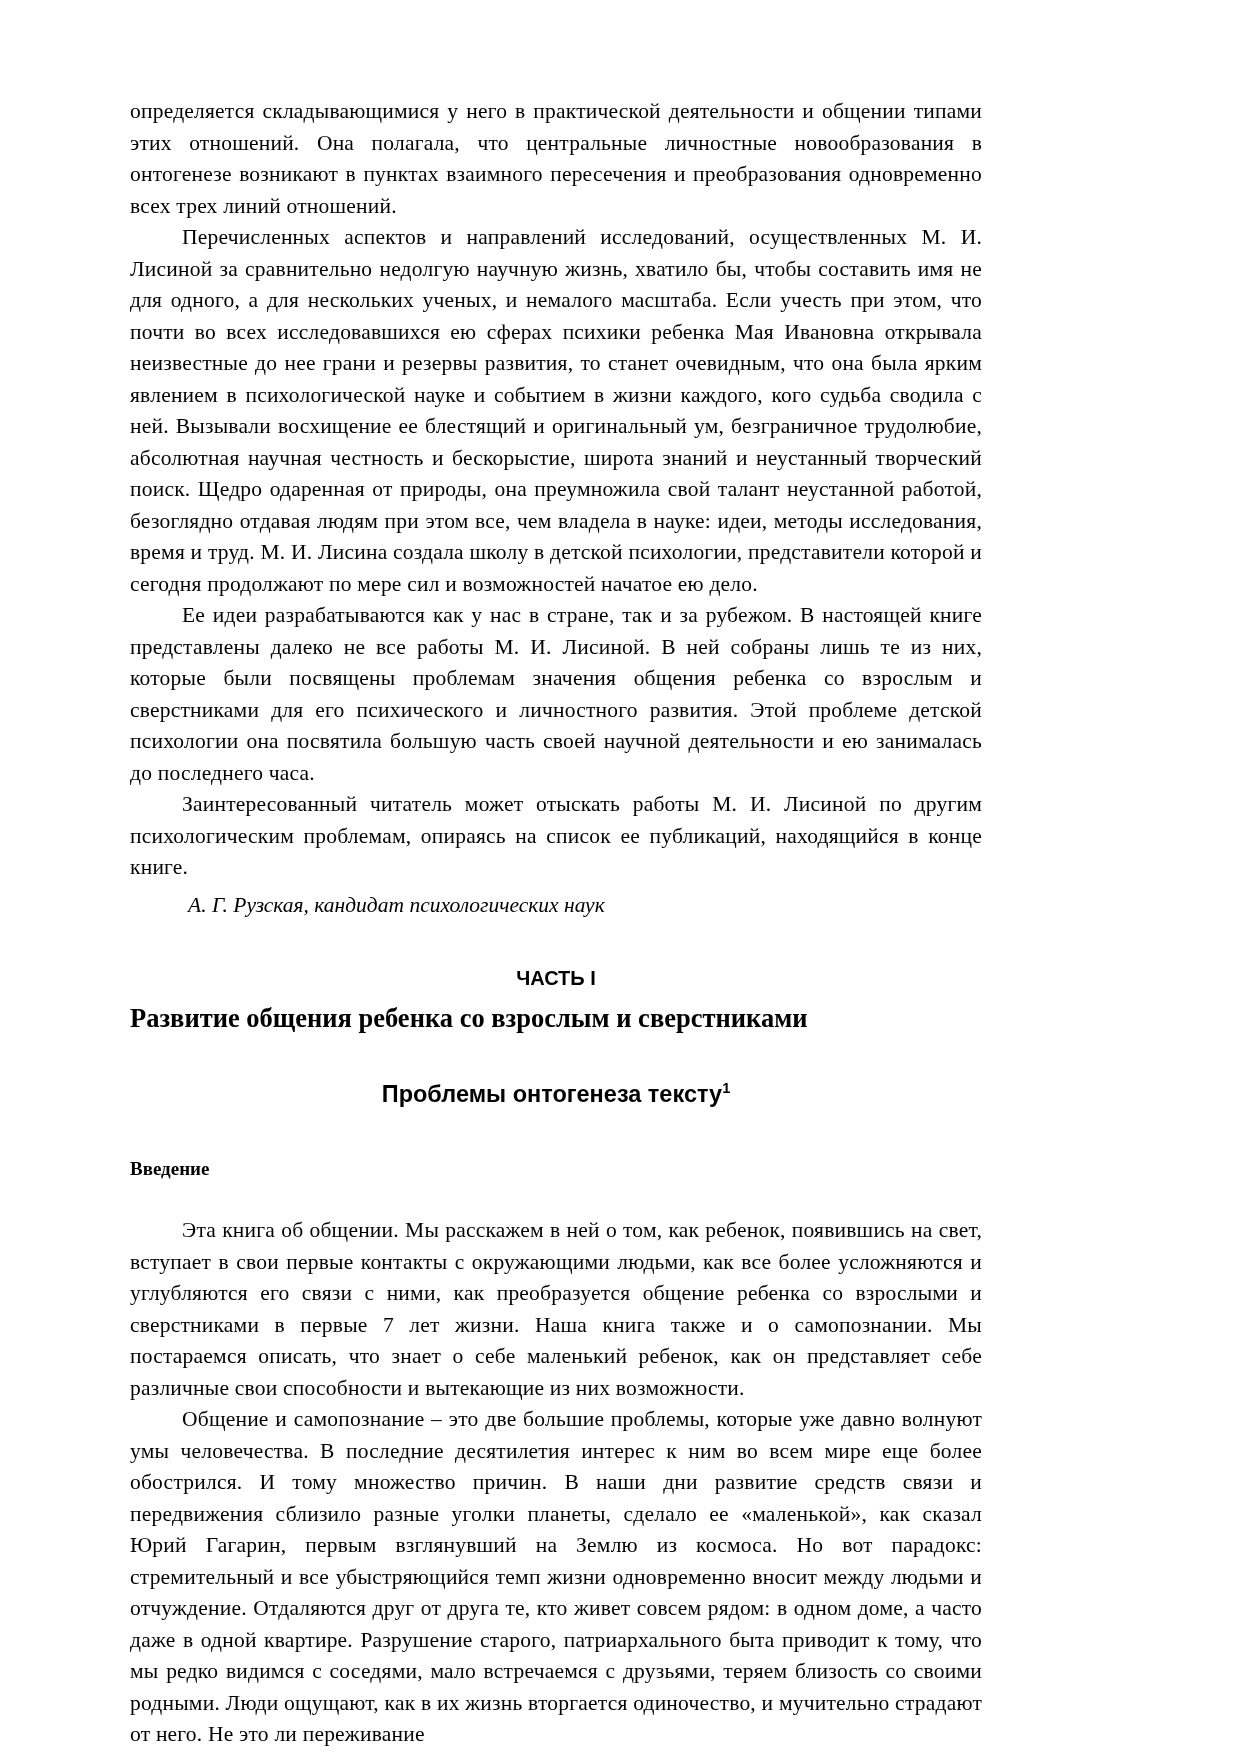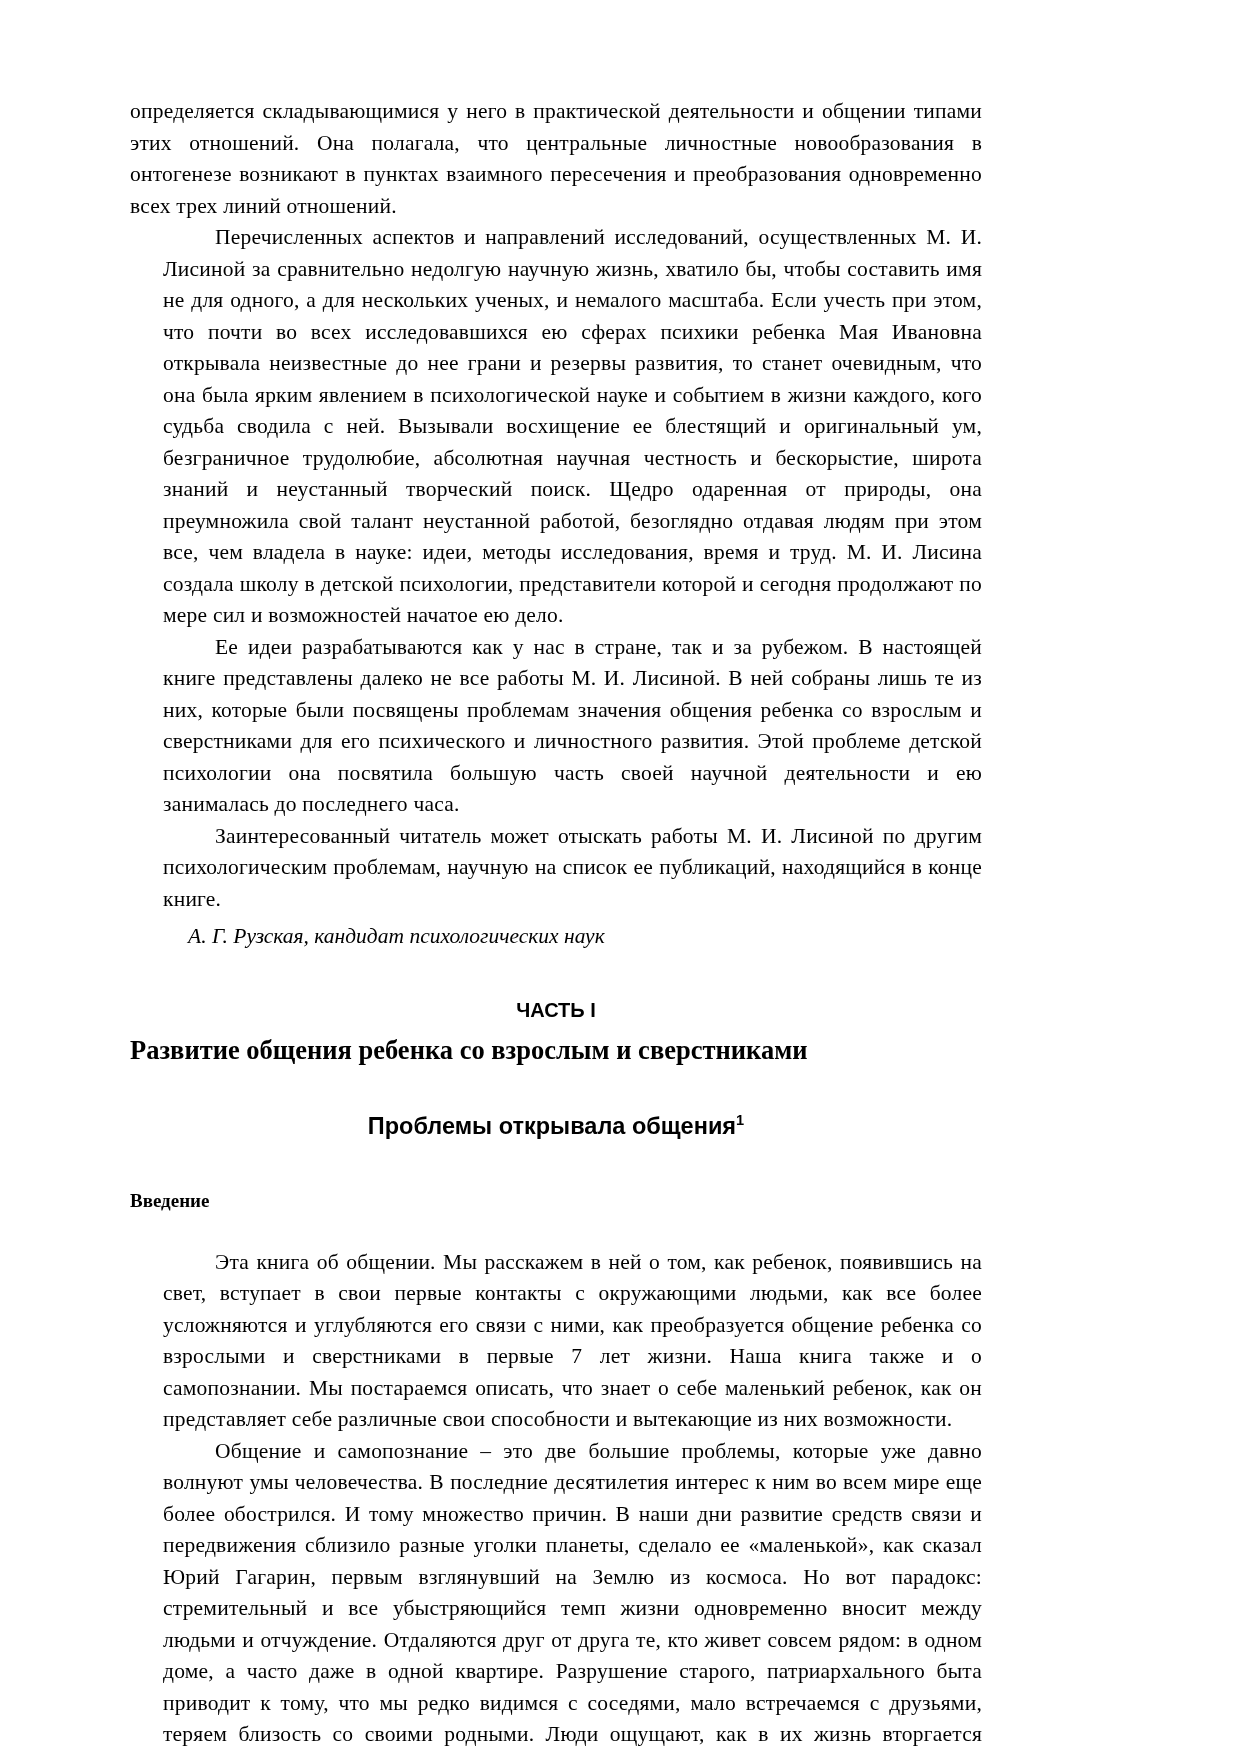--- a/index.html
+++ b/index.html
@@ -20,21 +20,20 @@
   .body-text {
     font-size: 21.5px;
     line-height: 31.5px;
     text-align: justify;
     text-justify: inter-word;
     margin: 0;
     letter-spacing: 0.01em;
   }
   .body-text.indent {
     text-indent: 52px;
-    margin-left: 33px;
   }
   .sig {
     font-size: 21.5px;
     line-height: 31.5px;
     font-style: italic;
     text-indent: 52px;
     margin: 6px;
   }
   .part-title {
     font-family: "Liberation Sans", "DejaVu Sans", sans-serif;
@@ -98,28 +97,28 @@
   }
 </style>
 </head>
 <body>
 
 <div class="page">
 
   <p class="body-text">определяется складывающимися у него в практической деятельности и общении типами этих отношений. Она полагала, что центральные личностные новообразования в онтогенезе возникают в пунктах взаимного пересечения и преобразования одновременно всех трех линий отношений.</p>
   <p class="body-text indent">Перечисленных аспектов и направлений исследований, осуществленных М. И. Лисиной за сравнительно недолгую научную жизнь, хватило бы, чтобы составить имя не для одного, а для нескольких ученых, и немалого масштаба. Если учесть при этом, что почти во всех исследовавшихся ею сферах психики ребенка Мая Ивановна открывала неизвестные до нее грани и резервы развития, то станет очевидным, что она была ярким явлением в психологической науке и событием в жизни каждого, кого судьба сводила с ней. Вызывали восхищение ее блестящий и оригинальный ум, безграничное трудолюбие, абсолютная научная честность и бескорыстие, широта знаний и неустанный творческий поиск. Щедро одаренная от природы, она преумножила свой талант неустанной работой, безоглядно отдавая людям при этом все, чем владела в науке: идеи, методы исследования, время и труд. М. И. Лисина создала школу в детской психологии, представители которой и сегодня продолжают по мере сил и возможностей начатое ею дело.</p>
   <p class="body-text indent">Ее идеи разрабатываются как у нас в стране, так и за рубежом. В настоящей книге представлены далеко не все работы М. И. Лисиной. В ней собраны лишь те из них, которые были посвящены проблемам значения общения ребенка со взрослым и сверстниками для его психического и личностного развития. Этой проблеме детской психологии она посвятила большую часть своей научной деятельности и ею занималась до последнего часа.</p>
-  <p class="body-text indent">Заинтересованный читатель может отыскать работы М. И. Лисиной по другим психологическим проблемам, научную на список ее публикаций, находящийся в конце книге.</p>
+  <p class="body-text indent">Заинтересованный читатель может отыскать работы М. И. Лисиной по другим психологическим проблемам, опираясь на список ее публикаций, находящийся в конце книге.</p>
 
   <p class="sig">А. Г. Рузская, кандидат психологических наук</p>
 
   <h1 class="part-title">ЧАСТЬ I</h1>
   <h2 class="part-subtitle">Развитие общения ребенка со взрослым и сверстниками</h2>
 
-  <h3 class="article-title"><span>Проблемы открывала общения</span><sup>1</sup></h3>
+  <h3 class="article-title"><span>Проблемы онтогенеза тексту</span><sup>1</sup></h3>
 
   <h4 class="section-head">Введение</h4>
 
   <p class="body-text indent gap-before-first-para">Эта книга об общении. Мы расскажем в ней о том, как ребенок, появившись на свет, вступает в свои первые контакты с окружающими людьми, как все более усложняются и углубляются его связи с ними, как преобразуется общение ребенка со взрослыми и сверстниками в первые 7 лет жизни. Наша книга также и о самопознании. Мы постараемся описать, что знает о себе маленький ребенок, как он представляет себе различные свои способности и вытекающие из них возможности.</p>
   <p class="body-text indent">Общение и самопознание – это две большие проблемы, которые уже давно волнуют умы человечества. В последние десятилетия интерес к ним во всем мире еще более обострился. И тому множество причин. В наши дни развитие средств связи и передвижения сблизило разные уголки планеты, сделало ее «маленькой», как сказал Юрий Гагарин, первым взглянувший на Землю из космоса. Но вот парадокс: стремительный и все убыстряющийся темп жизни одновременно вносит между людьми и отчуждение. Отдаляются друг от друга те, кто живет совсем рядом: в одном доме, а часто даже в одной квартире. Разрушение старого, патриархального быта приводит к тому, что мы редко видимся с соседями, мало встречаемся с друзьями, теряем близость со своими родными. Люди ощущают, как в их жизнь вторгается одиночество, и мучительно страдают от него. Не это ли переживание</p>
 
 
 </div>
 
 </body></html>

